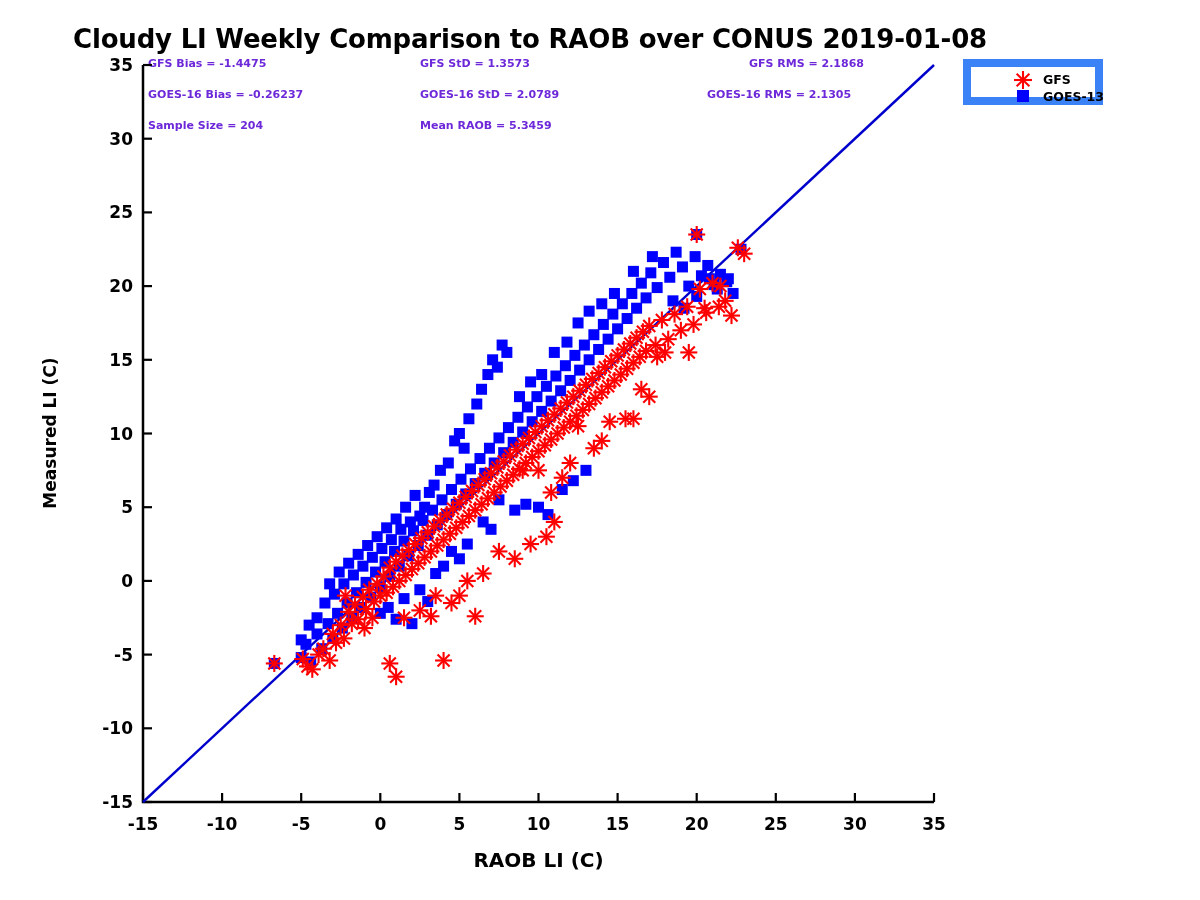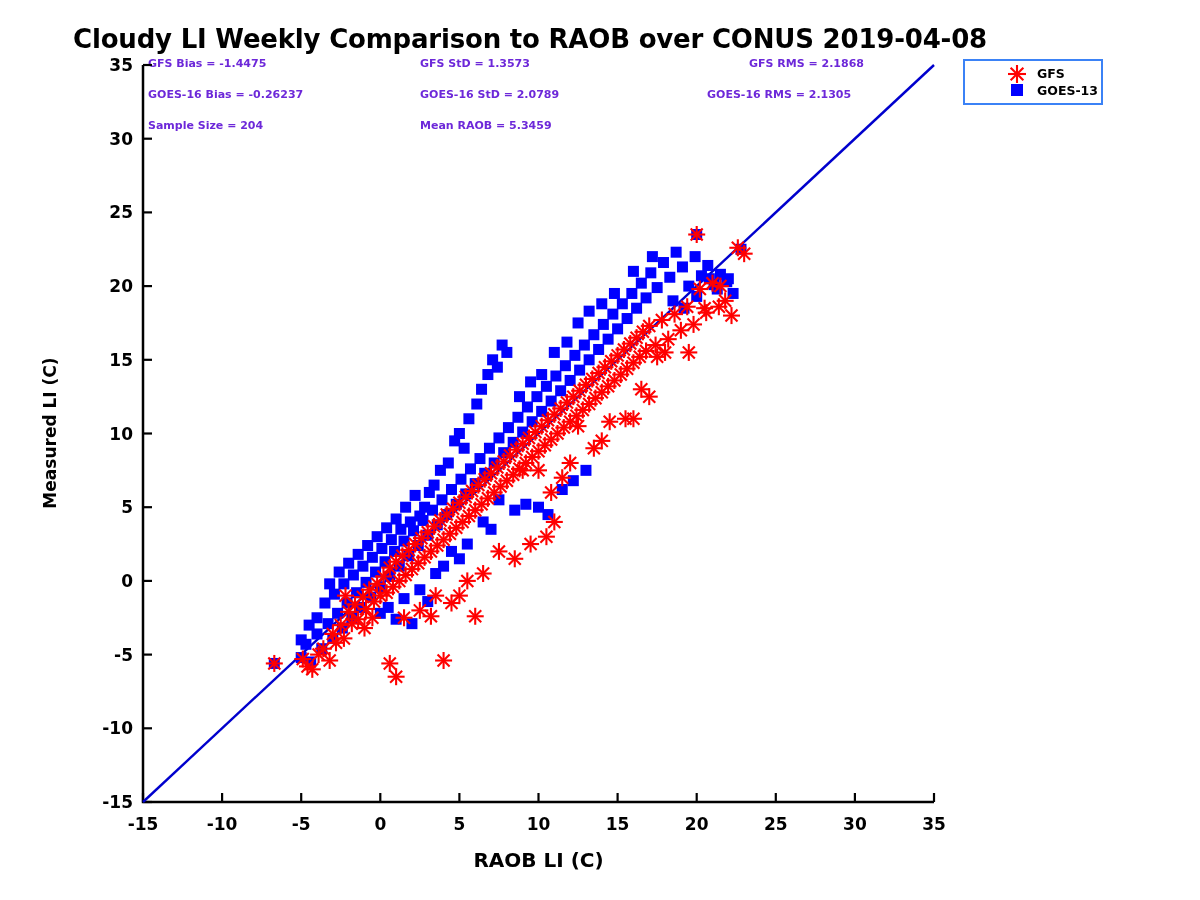--- a/index.html
+++ b/index.html
@@ -82,39 +82,39 @@
     text-align: right;
     white-space: nowrap;
     transform: translateY(-50%);
   }
   .legend-box {
     position: absolute;
     left: 963px;
     top: 59px;
     width: 140px;
     height: 46px;
-    border: 2px solid #3b82f6;
+    border: 8px solid #3b82f6;
     background: #ffffff;
     box-sizing: border-box;
   }
   .legend-text {
     position: absolute;
     font-size: 12.5px;
     font-weight: bold;
     color: #000000;
     white-space: nowrap;
     font-family: "DejaVu Sans", sans-serif;
   }
 </style>
 </head>
 <body>
 
 <div id="figure">
 
-  <div class="chart-title">Cloudy LI Weekly Comparison to RAOB over CONUS 2019-04-08</div>
+  <div class="chart-title">Cloudy LI Weekly Comparison to RAOB over CONUS 2019-01-08</div>
 
   <div id="stats-layer">
       <div class="stat-label" style="left: 148px; top: 57px;">GFS Bias = -1.4475</div>
       <div class="stat-label" style="left: 420px; top: 57px;">GFS StD = 1.3573</div>
       <div class="stat-label" style="left: 749px; top: 57px;">GFS RMS = 2.1868</div>
       <div class="stat-label" style="left: 148px; top: 88px;">GOES-16 Bias = -0.26237</div>
       <div class="stat-label" style="left: 420px; top: 88px; text-align: center;">GOES-16 StD = 2.0789</div>
       <div class="stat-label" style="left: 707px; top: 88px;">GOES-16 RMS = 2.1305</div>
       <div class="stat-label" style="left: 148px; top: 119px;">Sample Size = 204</div>
       <div class="stat-label" style="left: 420px; top: 119px;">Mean RAOB = 5.3459</div>

